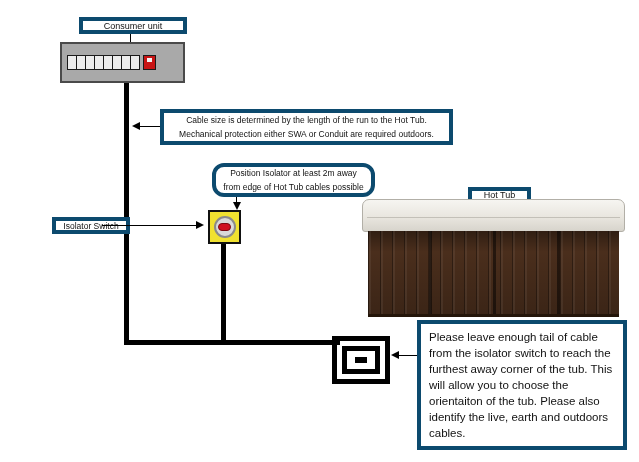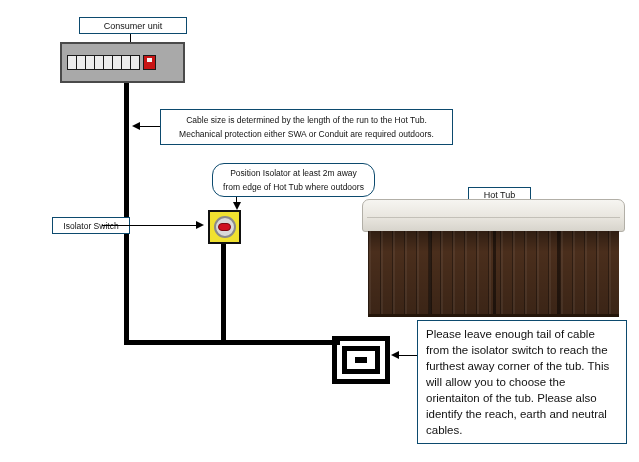--- a/index.html
+++ b/index.html
@@ -11,21 +11,21 @@
     position:relative;
     width:639px; height:462px;
     background:#ffffff;
     overflow:hidden;
   }
 
   
   .box {
     position:absolute;
     background:#fff;
-    border:1px solid #0c4a6e;
+    border:4px solid #0c4a6e;
     display:flex; flex-direction:column;
     align-items:center; justify-content:center;
     text-align:center;
     color:#111;
   }
   .label-box { font-size:9px; }
   .note-box  { font-size:8.5px; line-height:14px; white-space:nowrap; }
 
   #consumer-unit-label { left:79px;  top:17px;  width:108px; height:17px; }
   #cable-size-note     { left:160px; top:109px; width:293px; height:36px; }
@@ -156,21 +156,21 @@
 
   <div class="box note-box" id="cable-size-note">
     <span>Cable size is determined by the length of the run to the Hot Tub.</span>
     <span>Mechanical protection either SWA or Conduit are required outdoors.</span>
   </div>
   <div class="arrow-line" id="arrow1-line"></div>
   <div class="ah ah-left" id="arrow1-head"></div>
 
   <div class="box note-box" id="position-note">
     <span>Position Isolator at least 2m away</span>
-    <span>from edge of Hot Tub where outdoors</span>
+    <span>from edge of Hot Tub cables possible</span>
   </div>
   <div class="arrow-line" id="arrow2-line"></div>
   <div class="ah ah-down" id="arrow2-head"></div>
 
   <div class="box label-box" id="isolator-label">
     <span>Isolator Switch</span>
   </div>
   <div class="arrow-line" id="arrow3-line"></div>
   <div class="ah ah-right" id="arrow3-head"></div>
 
@@ -185,18 +185,18 @@
   </div>
 
   <div class="hot-tub">
     <div class="tub-cover">
       <div class="cover-seam"></div>
     </div>
     <div class="tub-body"></div>
   </div>
 
   <div class="box" id="tail-note">
-    <span>Please leave enough tail of cable from the isolator switch to reach the furthest away corner of the tub. This will allow you to choose the orientaiton of the tub. Please also identify the reach, earth and neutral cables.</span>
+    <span>Please leave enough tail of cable from the isolator switch to reach the furthest away corner of the tub. This will allow you to choose the orientaiton of the tub. Please also identify the live, earth and outdoors cables.</span>
   </div>
   <div class="arrow-line" id="arrow4-line"></div>
   <div class="ah ah-left" id="arrow4-head"></div>
 
 </div>
 
 </body></html>

